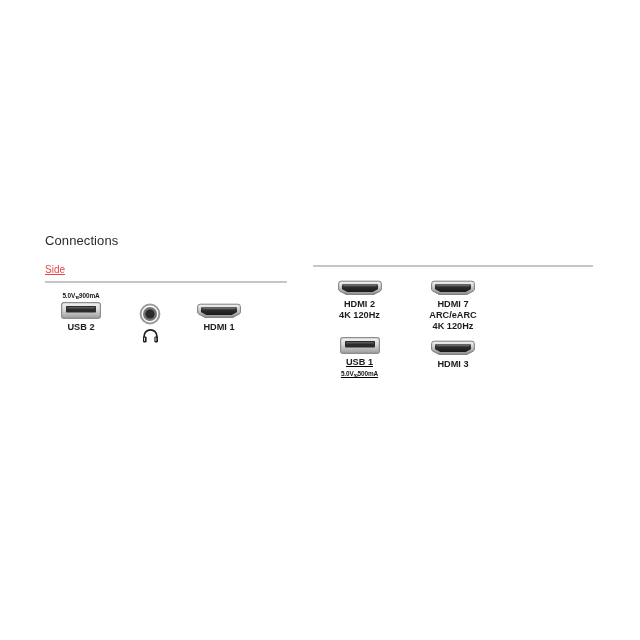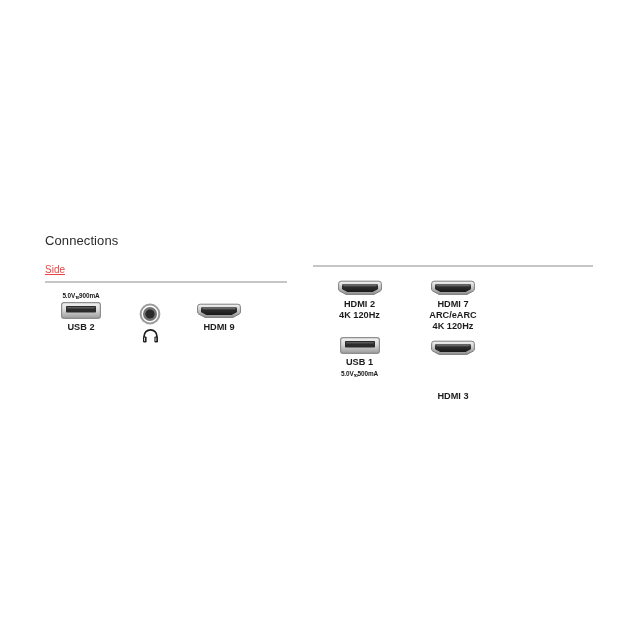--- a/index.html
+++ b/index.html
@@ -193,21 +193,21 @@
                   <stop offset="0.35" stop-color="#2e2e2e"></stop>
                   <stop offset="1" stop-color="#1a1a1a"></stop>
                 </linearGradient>
               </defs>
               <path d="M3.2 1.2 H40.8 a2.6 2.6 0 0 1 2.6 2.6 V9.0 a2.4 2.4 0 0 1 -1.2 2.1 L36.0 14.4 H8.0 L1.8 11.1 A2.4 2.4 0 0 1 0.6 9.0 V3.8 A2.6 2.6 0 0 1 3.2 1.2 Z" fill="url(#hdmiShell)" stroke="#7d7d7d" stroke-width="1"></path>
               <path d="M5.0 4.0 H39.0 a1 1 0 0 1 1 1 V8.4 a1.2 1.2 0 0 1 -0.62 1.05 L34.6 11.9 H9.4 L4.62 9.45 A1.2 1.2 0 0 1 4.0 8.4 V5.0 a1 1 0 0 1 1 -1 Z" fill="url(#hdmiCore)"></path>
               <rect x="6.0" y="5.0" width="32" height="1.3" fill="#6c6c6c" opacity="0.75"></rect>
             </svg>
           </span>
         </div>
-        <div class="port-label">HDMI 9</div>
+        <div class="port-label">HDMI 1</div>
       </div>
 
     </div>
   </div>
 
   <div class="panel panel-down">
 
     <div class="section-rule"></div>
 
     <div class="port-row row-down-1">
@@ -243,36 +243,36 @@
           <div>HDMI 7</div>
           <div>ARC/eARC</div>
           <div>4K 120Hz</div>
         </div>
       </div>
 
     </div>
 
     <div class="port-row row-down-2">
 
-      <div class="port" style="width:93px;">
+      <div class="port" style="width:93px;text-decoration:underline;">
         <div class="icon-slot">
           <span class="icon-usb">
             <svg viewBox="0 0 40 17" width="40" height="17">
               <rect x="0.6" y="0.6" width="38.8" height="15.8" rx="2.4" ry="2.4" fill="url(#usbShell)" stroke="#8d8d8d" stroke-width="1.2"></rect>
               <rect x="5" y="4" width="30" height="6.6" rx="0.8" ry="0.8" fill="#2b2b2b"></rect>
               <rect x="6.2" y="5" width="27.6" height="1.5" fill="#5a5a5a"></rect>
             </svg>
           </span>
         </div>
         <div class="port-label">USB 1</div>
         <div class="port-power power-below">5.0V⏨500mA</div>
       </div>
 
 
-      <div class="port" style="width:94px;padding-top:3px;gap:32px;">
+      <div class="port" style="width:94px;padding-top:3px;">
         <div class="icon-slot">
           <span class="icon-hdmi">
             <svg viewBox="0 0 44 16" width="44" height="16">
               <path d="M3.2 1.2 H40.8 a2.6 2.6 0 0 1 2.6 2.6 V9.0 a2.4 2.4 0 0 1 -1.2 2.1 L36.0 14.4 H8.0 L1.8 11.1 A2.4 2.4 0 0 1 0.6 9.0 V3.8 A2.6 2.6 0 0 1 3.2 1.2 Z" fill="url(#hdmiShell)" stroke="#7d7d7d" stroke-width="1"></path>
               <path d="M5.0 4.0 H39.0 a1 1 0 0 1 1 1 V8.4 a1.2 1.2 0 0 1 -0.62 1.05 L34.6 11.9 H9.4 L4.62 9.45 A1.2 1.2 0 0 1 4.0 8.4 V5.0 a1 1 0 0 1 1 -1 Z" fill="url(#hdmiCore)"></path>
               <rect x="6.0" y="5.0" width="32" height="1.3" fill="#6c6c6c" opacity="0.75"></rect>
             </svg>
           </span>
         </div>
         <div class="port-label">HDMI 3</div>

